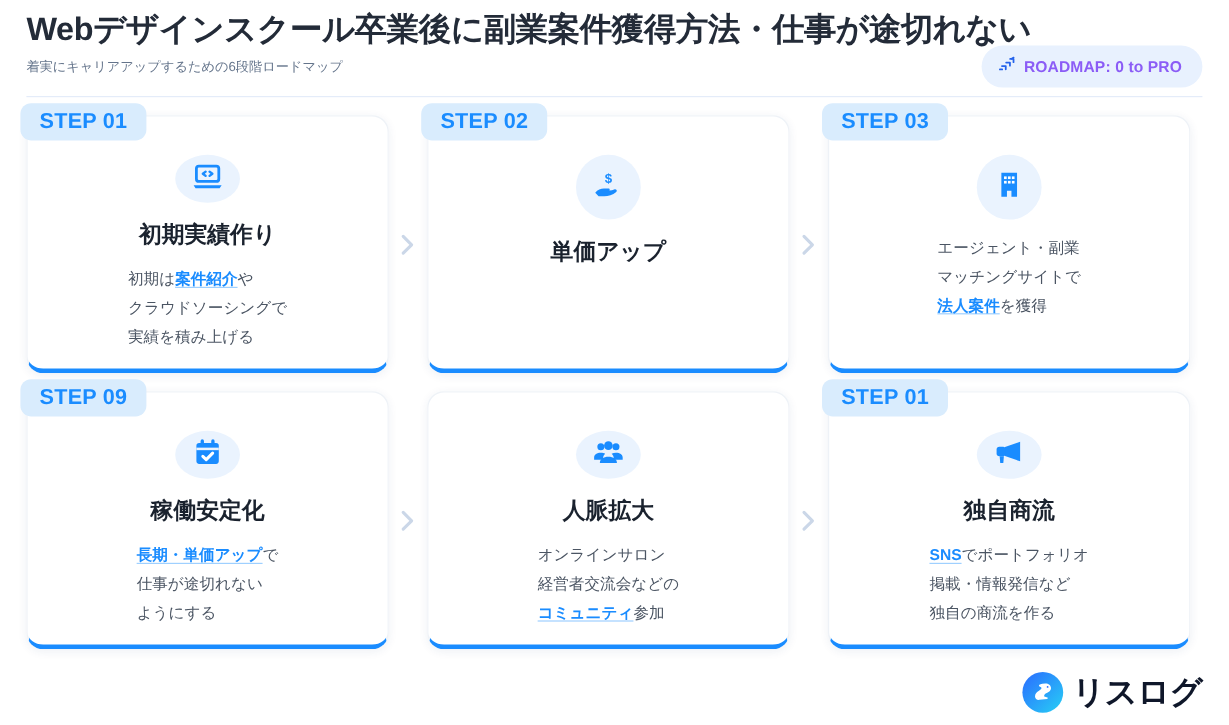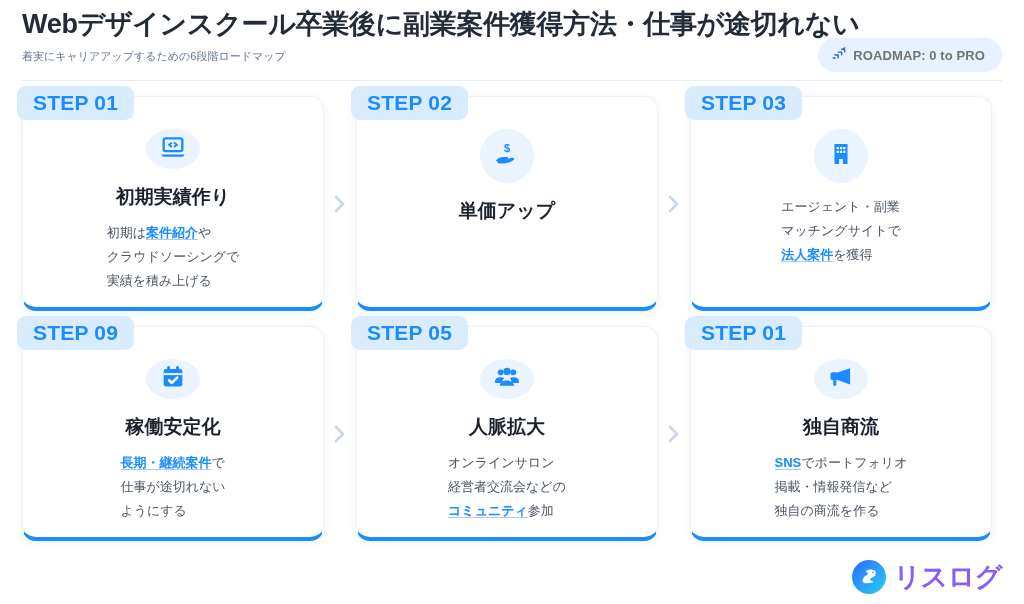--- a/index.html
+++ b/index.html
@@ -51,21 +51,21 @@
     align-items: center;
     gap: 7px;
     background: #e8f1fe;
     border-radius: 999px;
     padding: 8px 17px 8px 14px;
     white-space: nowrap;
   }
   .roadmap-badge .badge-label {
     font-size: 13px;
     font-weight: 700;
-    color: #737373;
+    color: #8b5cf6;
     letter-spacing: 0.1px;
   }
   .stairs-icon { display: block; }
 
   .header-divider {
     position: absolute;
     left: 22px;
     top: 80px;
     width: 980px;
     height: 1px;
@@ -105,21 +105,21 @@
     align-items: center;
   }
 
   .step-badge {
     position: absolute;
     left: -6px;
     top: -11px;
     background: #d9ecfd;
     border-radius: 9px;
     padding: 6px 16px 7px;
-    font-size: 21px;
+    font-size: 18px;
     font-weight: 700;
     color: #1a8cff;
     letter-spacing: 0.2px;
     line-height: 1;
     z-index: 2;
   }
 
   .icon-circle {
     width: 54px;
     height: 54px;
@@ -169,21 +169,21 @@
     height: 34px;
     border-radius: 50%;
     background: linear-gradient(135deg, #2b6bff 0%, #27d0f5 100%);
     display: flex;
     align-items: center;
     justify-content: center;
   }
   .logo-text {
     font-size: 27px;
     font-weight: 700;
-    color: #8b5cf6;
+    color: #0f172a;
     letter-spacing: -0.5px;
     line-height: 1;
   }
 </style>
 </head>
 <body>
 
 <div class="header">
   <div class="page-title">Webデザインスクール卒業後に副業案件獲得方法・仕事が途切れない</div>
   <div class="page-subtitle">着実にキャリアアップするための6段階ロードマップ</div>
@@ -282,34 +282,33 @@
           <rect x="4.0" y="5.2" width="16" height="15.0" rx="2" fill="#1a8cff"></rect>
           <rect x="4.0" y="8.6" width="16" height="1.8" fill="#eaf3fe"></rect>
           <rect x="7.0" y="2.6" width="2.4" height="4.4" rx="1.2" fill="#1a8cff"></rect>
           <rect x="14.6" y="2.6" width="2.4" height="4.4" rx="1.2" fill="#1a8cff"></rect>
           <path d="M8.6 14.8 L11.0 17.1 L15.6 12.5" stroke="#ffffff" stroke-width="2.2" stroke-linecap="round" stroke-linejoin="round"></path>
         </svg>
       </span>
     </div>
     <div class="card-title">稼働安定化</div>
     <div class="card-desc">
-        <div><span class="hl">長期・継続案件</span><span>で</span></div>
+        <div><span class="hl">長期・単価アップ</span><span>で</span></div>
         <div><span>仕事が途切れない</span></div>
         <div><span>ようにする</span></div>
       </div>
   </div>
 
   <div class="arrow-cell">
     <svg width="18" height="30" viewBox="0 0 18 30" fill="none">
       <path d="M5 8 L12 15 L5 22" stroke="#cbd7e8" stroke-width="2.6" stroke-linecap="round" stroke-linejoin="round"></path>
     </svg>
   </div>
 
   <div class="card">
-    <div class="step-badge">STEP 05</div>
     <div class="icon-circle">
       <span>
         <svg width="28" height="28" viewBox="0 0 24 24" fill="none">
           <circle cx="6.6" cy="8.0" r="2.5" fill="#1a8cff"></circle>
           <circle cx="17.4" cy="8.0" r="2.5" fill="#1a8cff"></circle>
           <circle cx="12.0" cy="7.2" r="3.1" fill="#1a8cff"></circle>
           <path d="M1.8 15.6 c0-2.2 2.0-3.4 4.8-3.4 1.2 0 2.3 .25 3.1 .7 -1.0 .8 -1.5 1.9 -1.5 3.3 v1.0 H1.8 Z" fill="#1a8cff"></path>
           <path d="M22.2 15.6 c0-2.2 -2.0-3.4 -4.8-3.4 -1.2 0 -2.3 .25 -3.1 .7 1.0 .8 1.5 1.9 1.5 3.3 v1.0 h6.4 Z" fill="#1a8cff"></path>
           <path d="M5.9 19.6 c0-2.9 2.6-4.5 6.1-4.5 s6.1 1.6 6.1 4.5 Z" fill="#1a8cff"></path>
         </svg>

